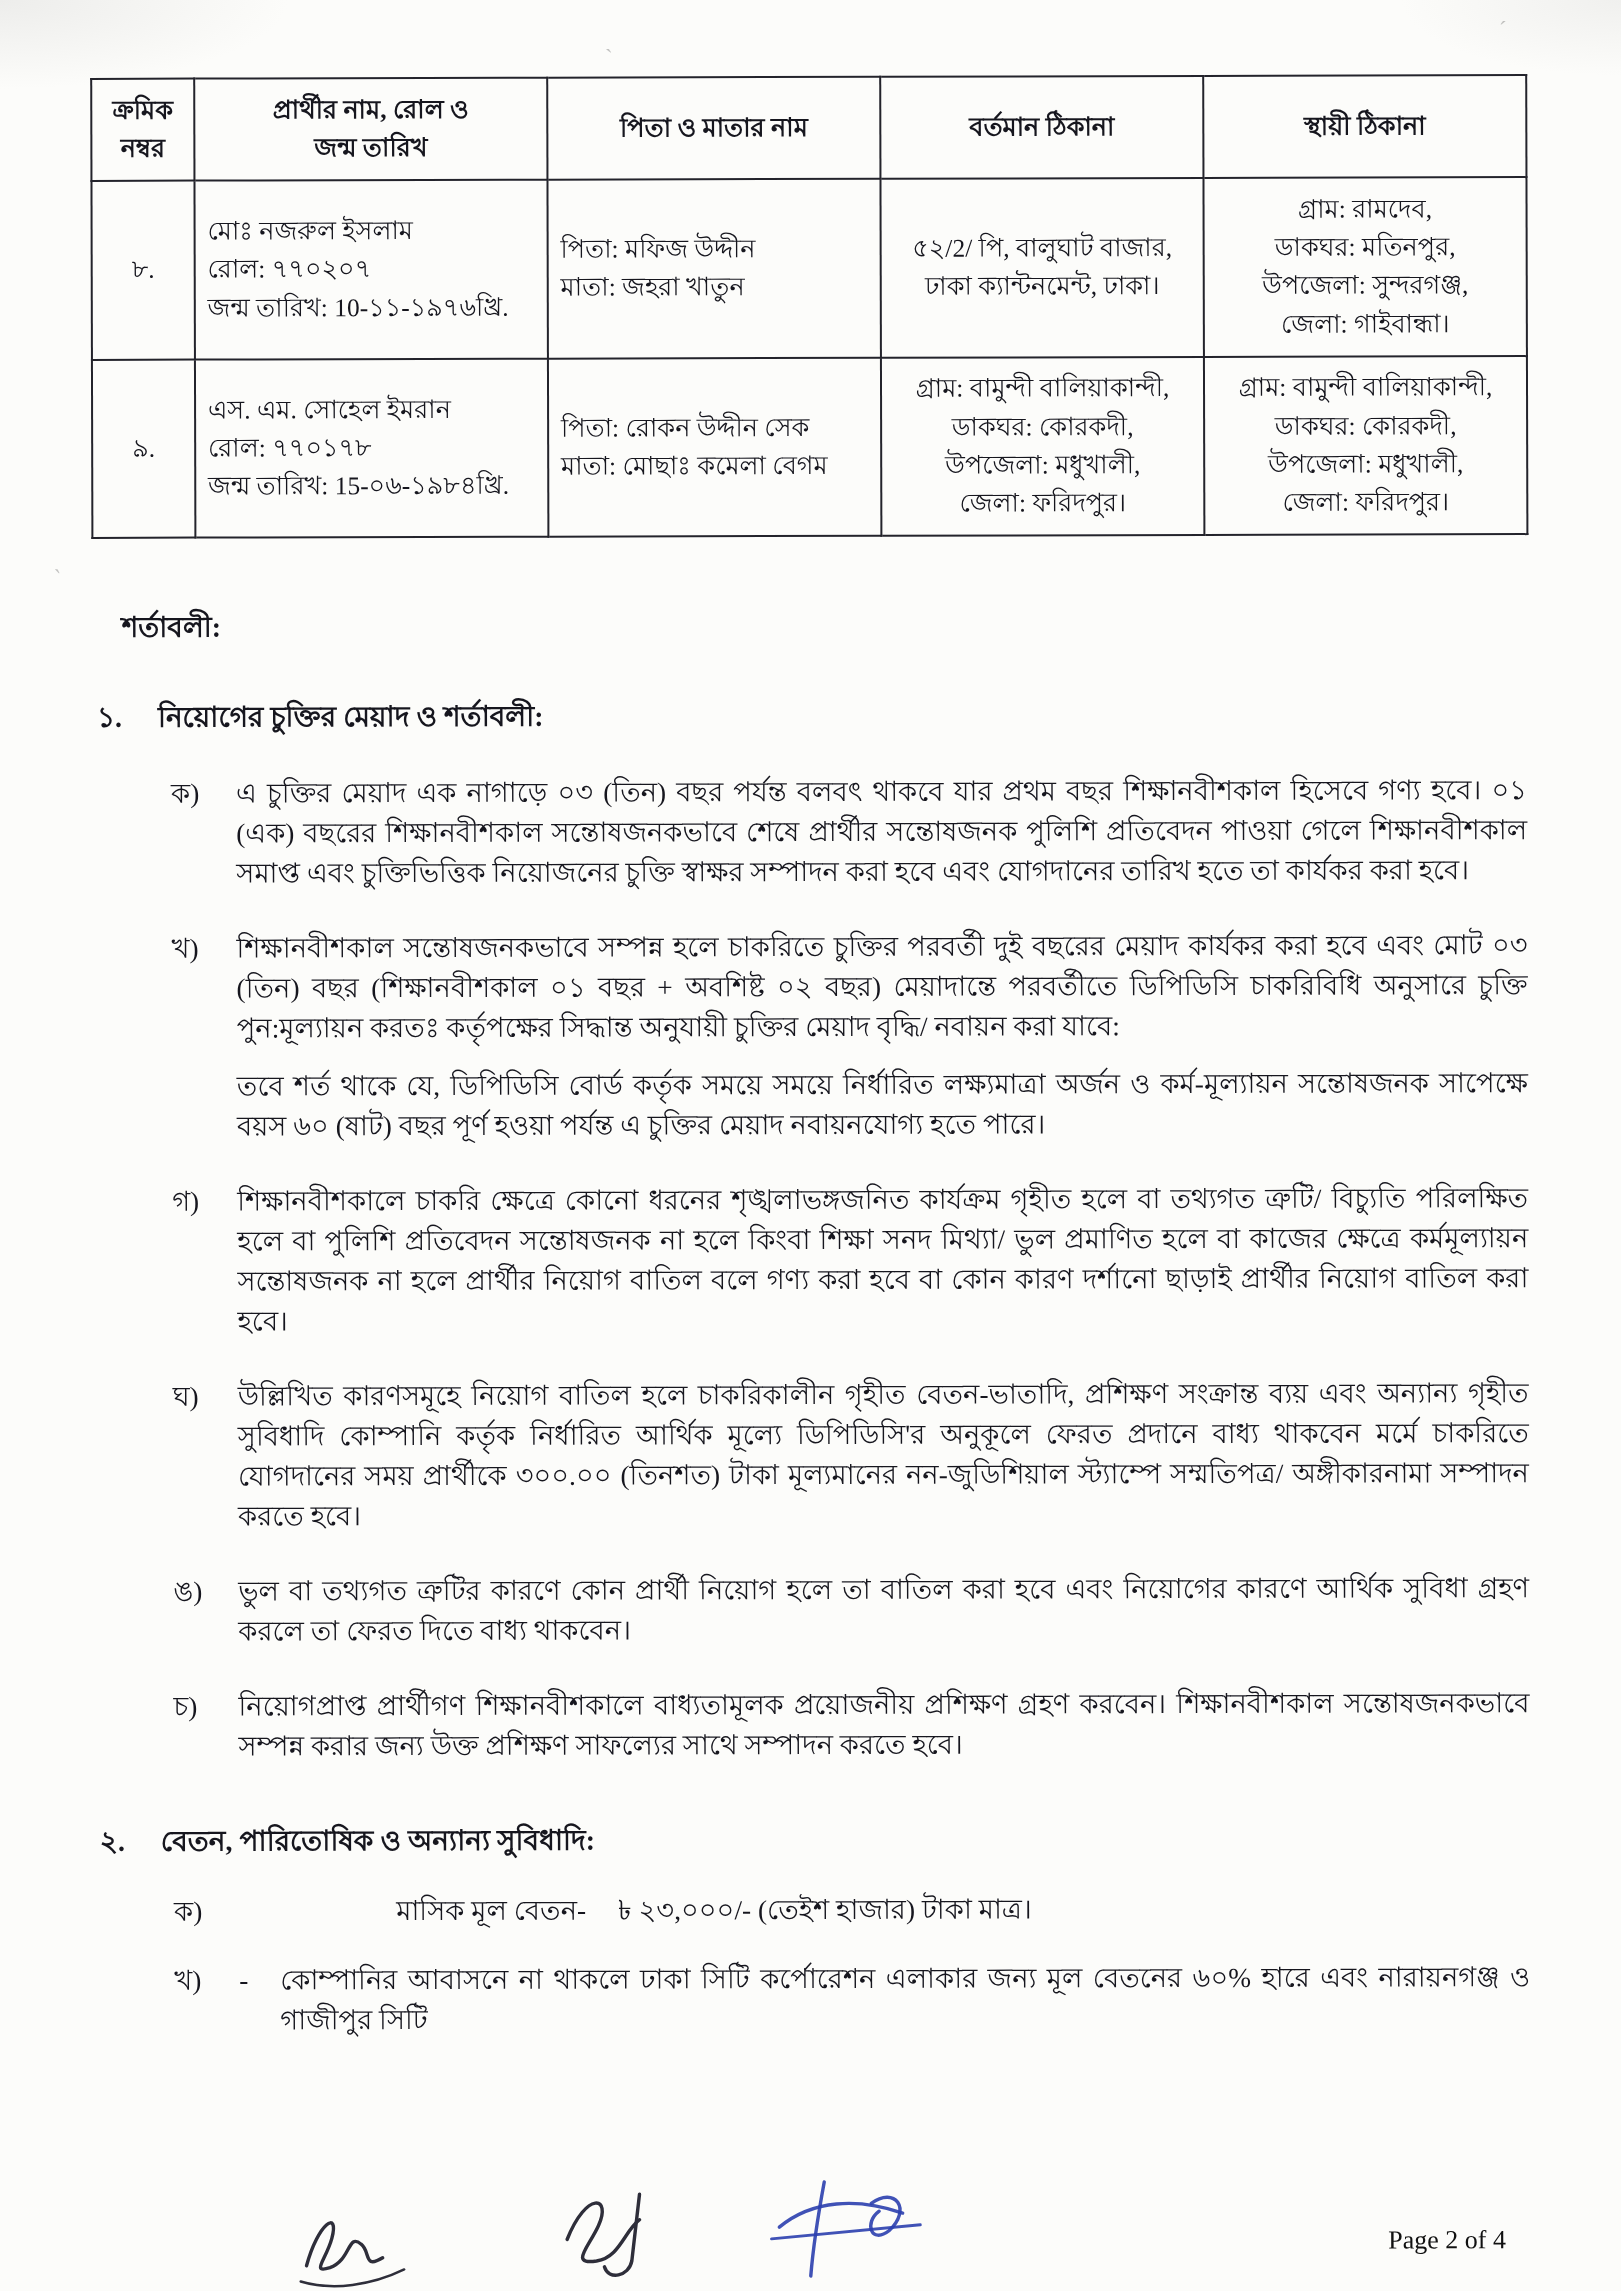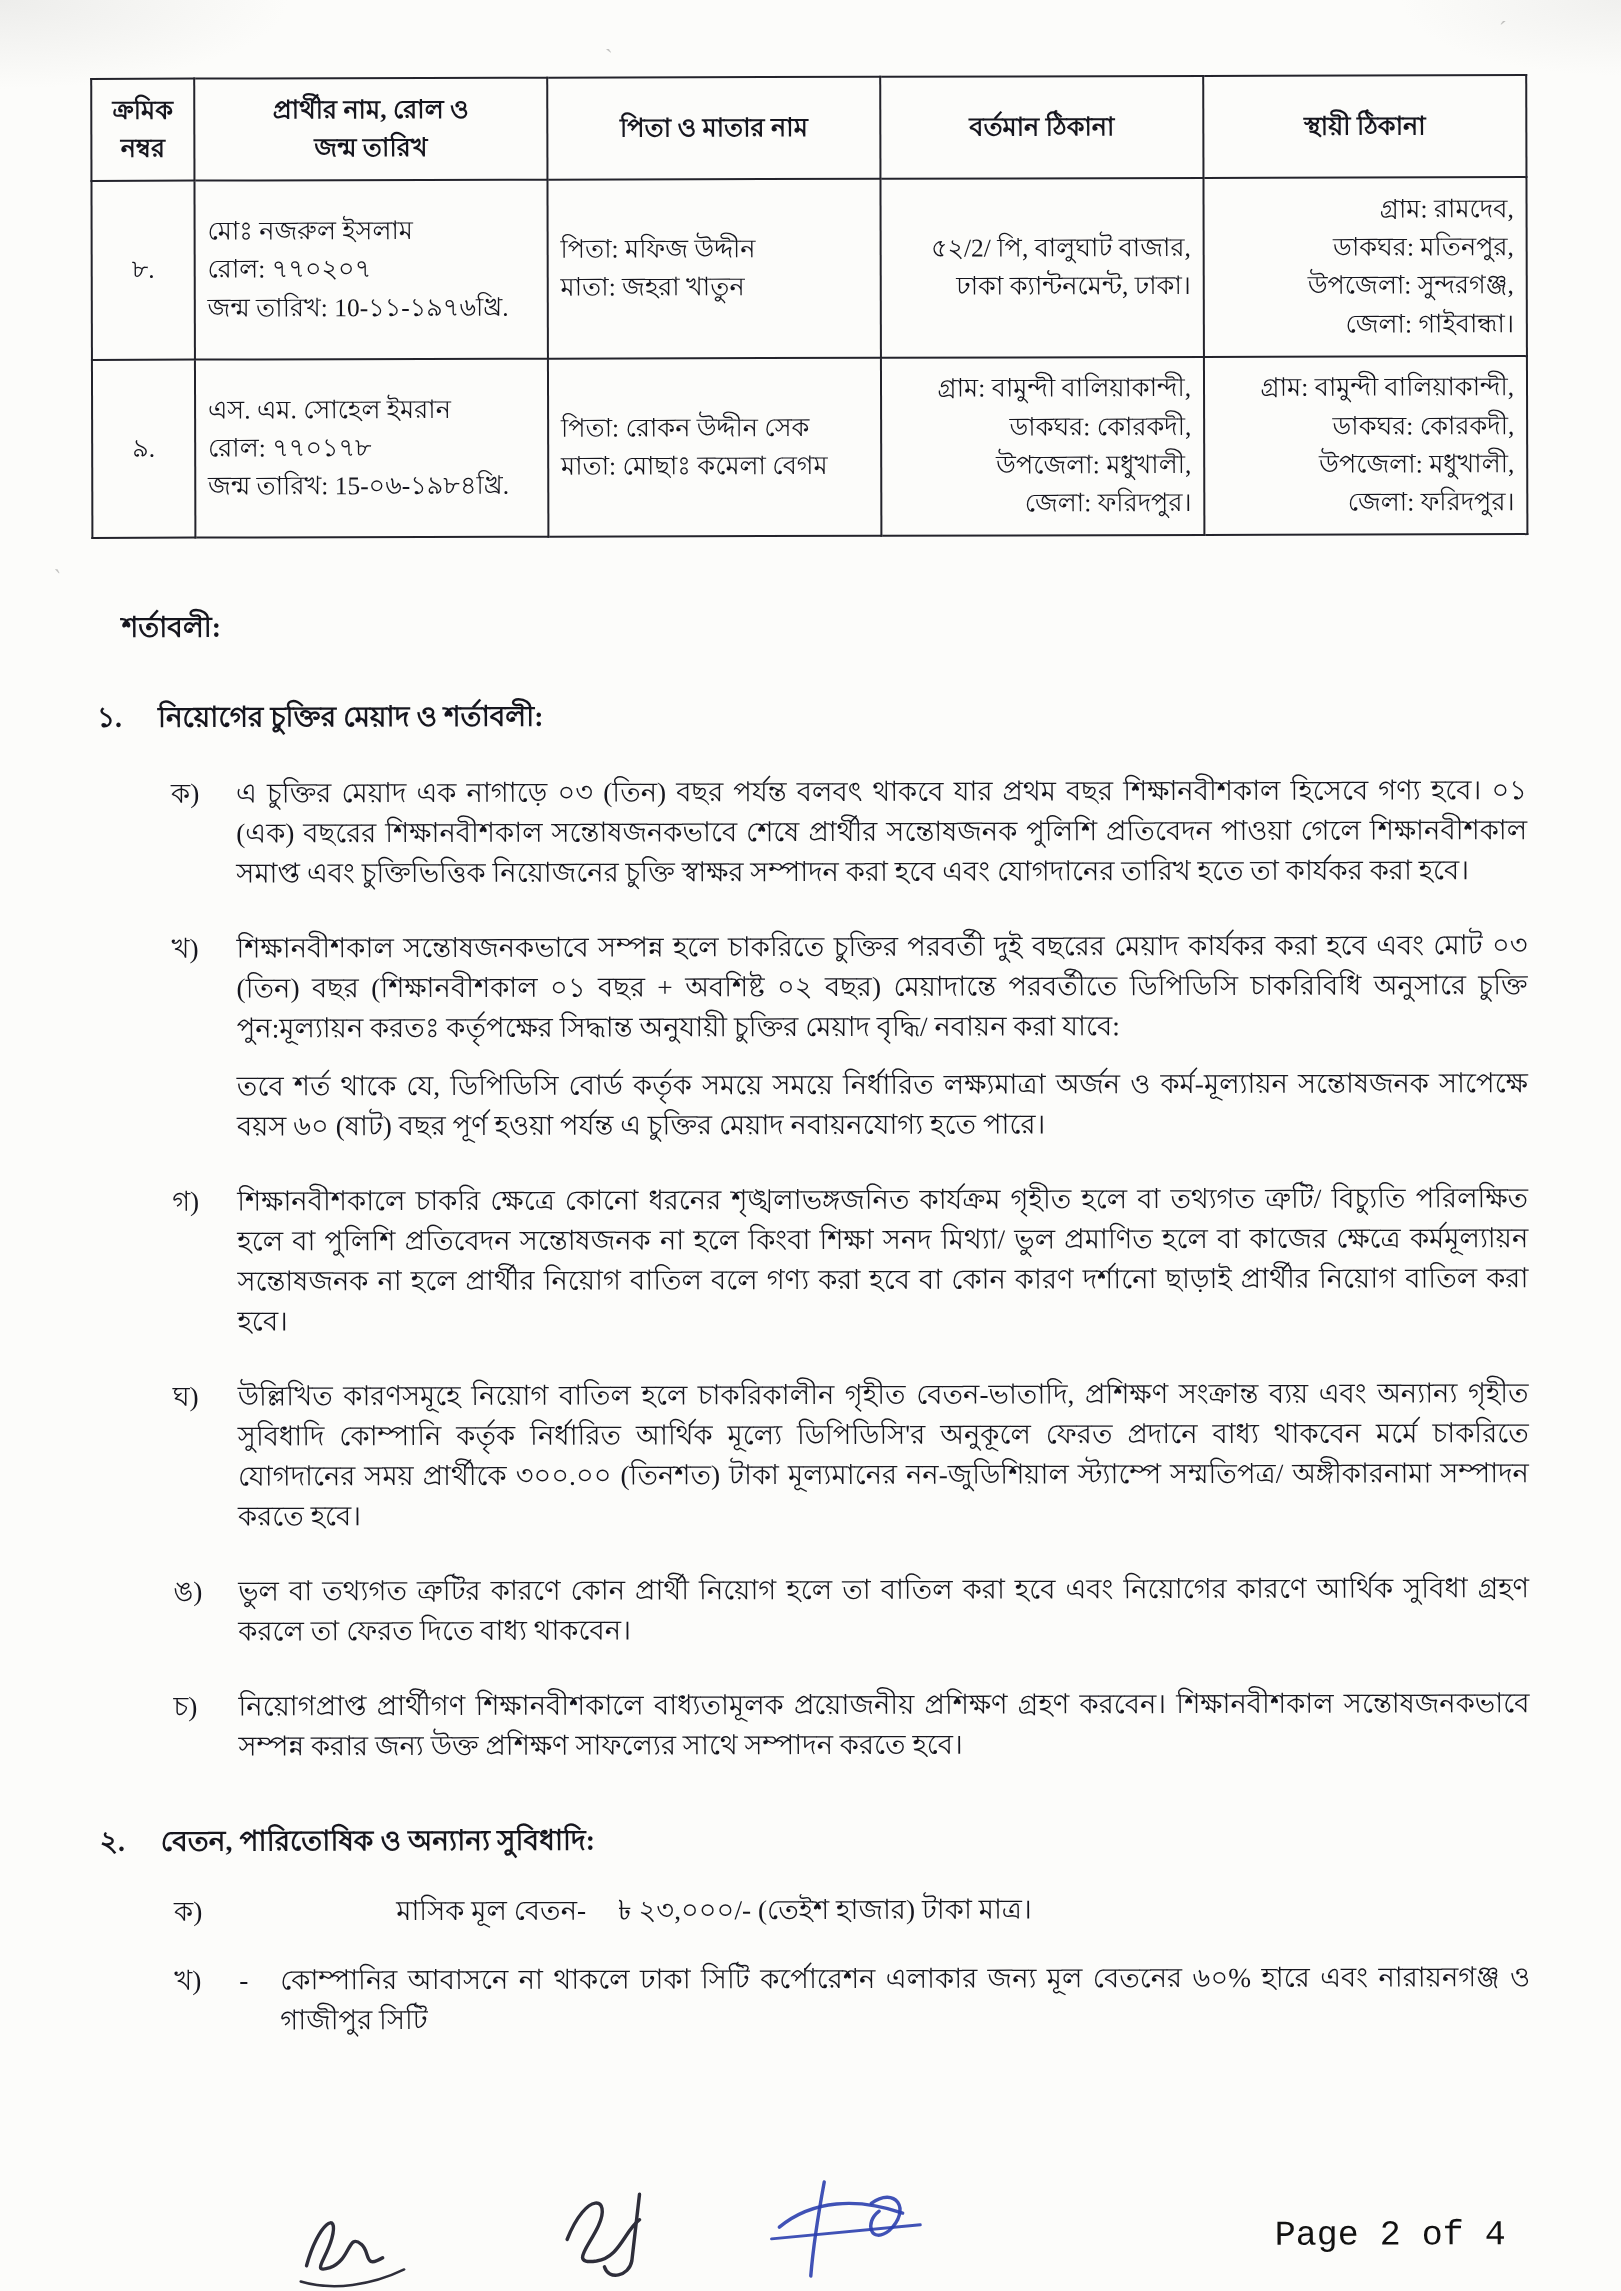--- a/index.html
+++ b/index.html
@@ -31,21 +31,21 @@
   .doc-table th, .doc-table td {
     border: 2px solid #23232b;
     padding: 11.8px 11.8px;
     line-height: 1.5;
     white-space: pre-line;
     vertical-align: middle;
   }
   .doc-table th { font-weight: bold; text-align: center; }
   td.cell-serial { text-align: center; }
   td.cell-left { text-align: left; }
-  td.cell-center { text-align: right; }
+  td.cell-center { text-align: center; }
 
   
   .content { font-size: 27.4px; line-height: 1.46; }
 
   .terms-heading {
     margin: 69px 0 0 123px;
     font-weight: bold;
     font-size: 28px;
   }
 
@@ -73,23 +73,23 @@
   
   .sig { position: absolute; }
   .sig svg path { fill: none; stroke-linecap: round; stroke-linejoin: round; }
   .sig-ink path { stroke: #2e2e3a; }
   .sig-blue path { stroke: #2b3fae; opacity: 0.9; }
 
   .page-number {
     position: absolute;
     right: 118px;
     bottom: 35px;
-    font-size: 35px;
+    font-size: 26px;
     color: #111;
-    font-family: Liberation Mono, monospace;
+    font-family: Liberation Serif, serif;
   }
 
   .artifact {
     position: absolute;
     color: #5a5a5a;
     opacity: 0.35;
     font-size: 23.5px;
   }
 </style>
 </head>

